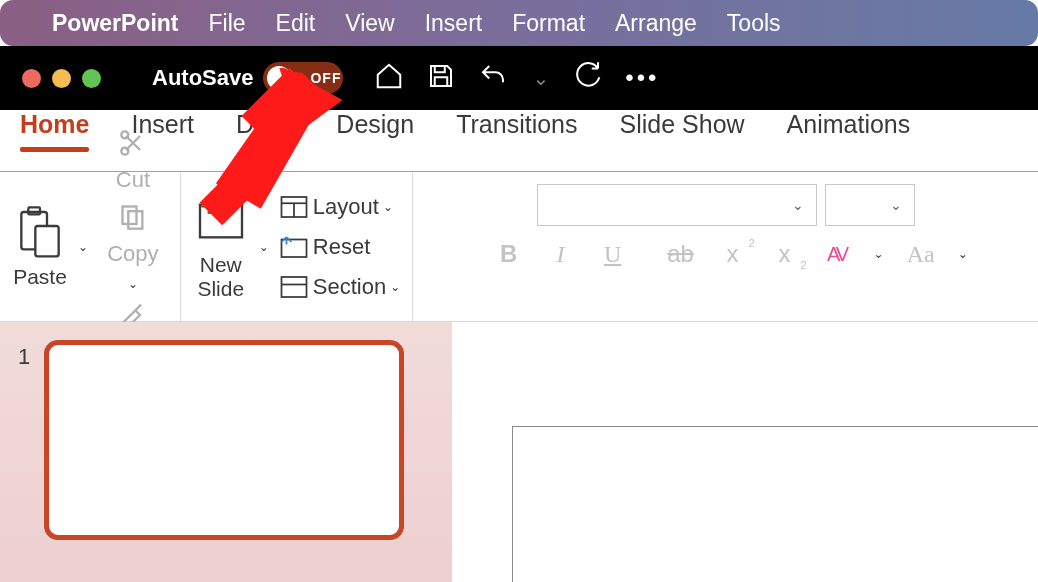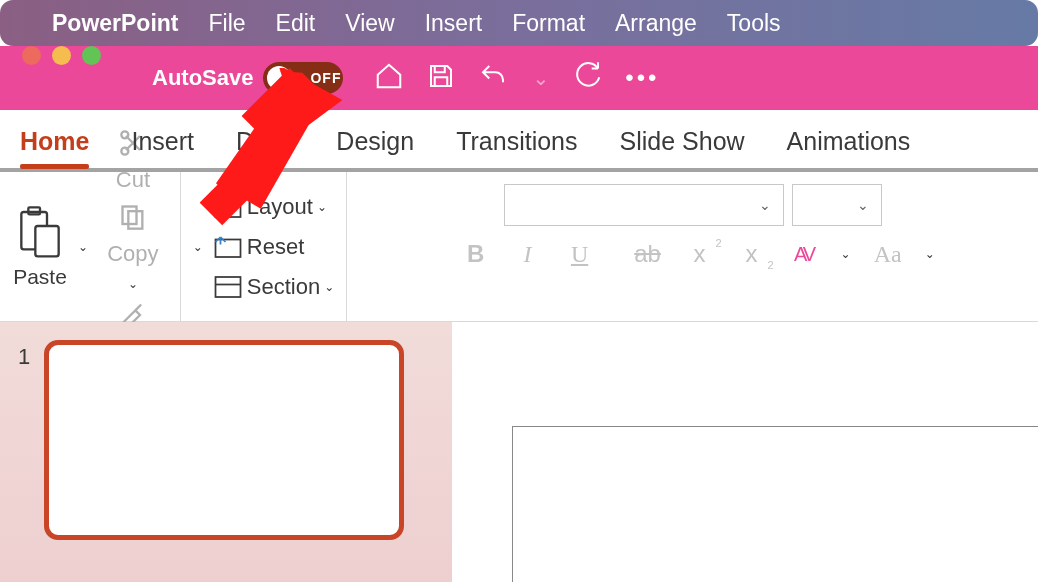--- a/index.html
+++ b/index.html
@@ -4,35 +4,35 @@
 <style>
 * { box-sizing: border-box; margin: 0; padding: 0; font-family: -apple-system, "Segoe UI", sans-serif; }
 body { width: 1038px; height: 582px; overflow: hidden; background: #fff; position: relative; }
 
 
 .mac-menubar { height: 46px; background: linear-gradient(90deg, #8a5f83 0%, #7a6e9c 50%, #667aa5 100%); display: flex; align-items: center; padding: 0 22px; gap: 30px; color: #fff; font-size: 23px; font-weight: 500; border-radius: 13px; }
 .apple-logo { font-size: 26px; }
 .mac-menubar .app-strong { font-weight: 700; }
 
 
-.titlebar { height: 64px; background: #ec4899; display: flex; padding: 0 22px; gap: 11px; }
+.titlebar { height: 64px; background: #000000; display: flex; align-items: center; padding: 0 22px; gap: 11px; }
 .traffic { width: 19px; height: 19px; border-radius: 50%; }
 .t-red { background: #ec6a5e; }
 .t-yellow { background: #f5bd4f; }
 .t-green { background: #61c454; }
 .autosave { margin-left: 40px; color: #fff; font-weight: 700; font-size: 22px; display: flex; align-items: center; gap: 10px; }
 .toggle { width: 80px; height: 32px; background: #862d15; border-radius: 16px; display: flex; align-items: center; position: relative; }
 .toggle .knob { width: 24px; height: 24px; background: #fff; border-radius: 50%; position: absolute; left: 4px; }
 .toggle .state { position: absolute; right: 2px; color: #fff; font-size: 14px; font-weight: 700; letter-spacing: 1px; }
 .tb-icons { margin-left: 20px; display: flex; align-items: center; gap: 22px; }
 .tb-icon svg { width: 30px; height: 30px; stroke: #fff; stroke-width: 1.6; fill: none; }
 .tb-sep { color: rgba(255,255,255,.5); font-size: 20px; margin: 0 2px; }
 
 
-.ribbon-tabs { height: 62px; display: flex; align-items: flex-end; padding: 0 20px; gap: 42px; font-size: 25px; color: #3a3a3a; border-bottom: 4px solid #a3a3a3; }
+.ribbon-tabs { height: 62px; display: flex; align-items: flex-start; padding: 0 20px; gap: 42px; font-size: 25px; color: #3a3a3a; border-bottom: 1px solid #a3a3a3; }
 .ribbon-tab { padding-bottom: 12px; position: relative; cursor: pointer; white-space: nowrap; }
 .ribbon-tab.active { font-weight: 700; color: #c43e1c; }
 .ribbon-tab.active::after { content: ""; position: absolute; left: 0; right: 0; bottom: -1px; height: 5px; background: #c43e1c; border-radius: 2px; }
 
 
 .ribbon { height: 150px; display: flex; align-items: stretch; border-bottom: 1px solid #d9d9d9; }
 .group { display: flex; align-items: center; padding: 8px 12px; border-right: 1px solid #d9d9d9; gap: 10px; }
 .group:last-child { border-right: none; flex: 1; }
 .big-btn { display: flex; flex-direction: column; align-items: center; gap: 4px; font-size: 21px; color: #3a3a3a; }
 .big-btn .cap { text-align: center; line-height: 1.1; }
@@ -161,20 +161,29 @@
       <div class="small-item">
         <svg viewBox="0 0 24 24">
             <path d="M4 18 L14 8 L18 12 L8 22 Z M14 8 L19 3" fill="none" stroke="#b0b0b0" stroke-width="2"></path>
           </svg>
         <span>Format</span>
       </div>
     </div>
   </div>
 
   <div class="group">
+    <div class="big-btn">
+      <svg viewBox="0 0 48 48">
+          <rect x="6" y="10" width="36" height="28" fill="none" stroke="#3a3a3a" stroke-width="2"></rect>
+          <line x1="14" y1="4" x2="14" y2="18" stroke="#2a8a3a" stroke-width="3"></line>
+          <line x1="7" y1="11" x2="21" y2="11" stroke="#2a8a3a" stroke-width="3"></line>
+        </svg>
+      <span class="cap" style="white-space:pre">New
+Slide</span>
+    </div>
     <span class="dropdown-caret">⌄</span>
     <div class="layout-col">
       <div class="layout-item">
         <svg viewBox="0 0 24 24">
             <rect x="2" y="4" width="20" height="16"></rect>
             <line x1="2" y1="9" x2="22" y2="9"></line>
             <line x1="12" y1="9" x2="12" y2="20"></line>
           </svg>
         <span>Layout</span>
         <span class="dropdown-caret">⌄</span>

